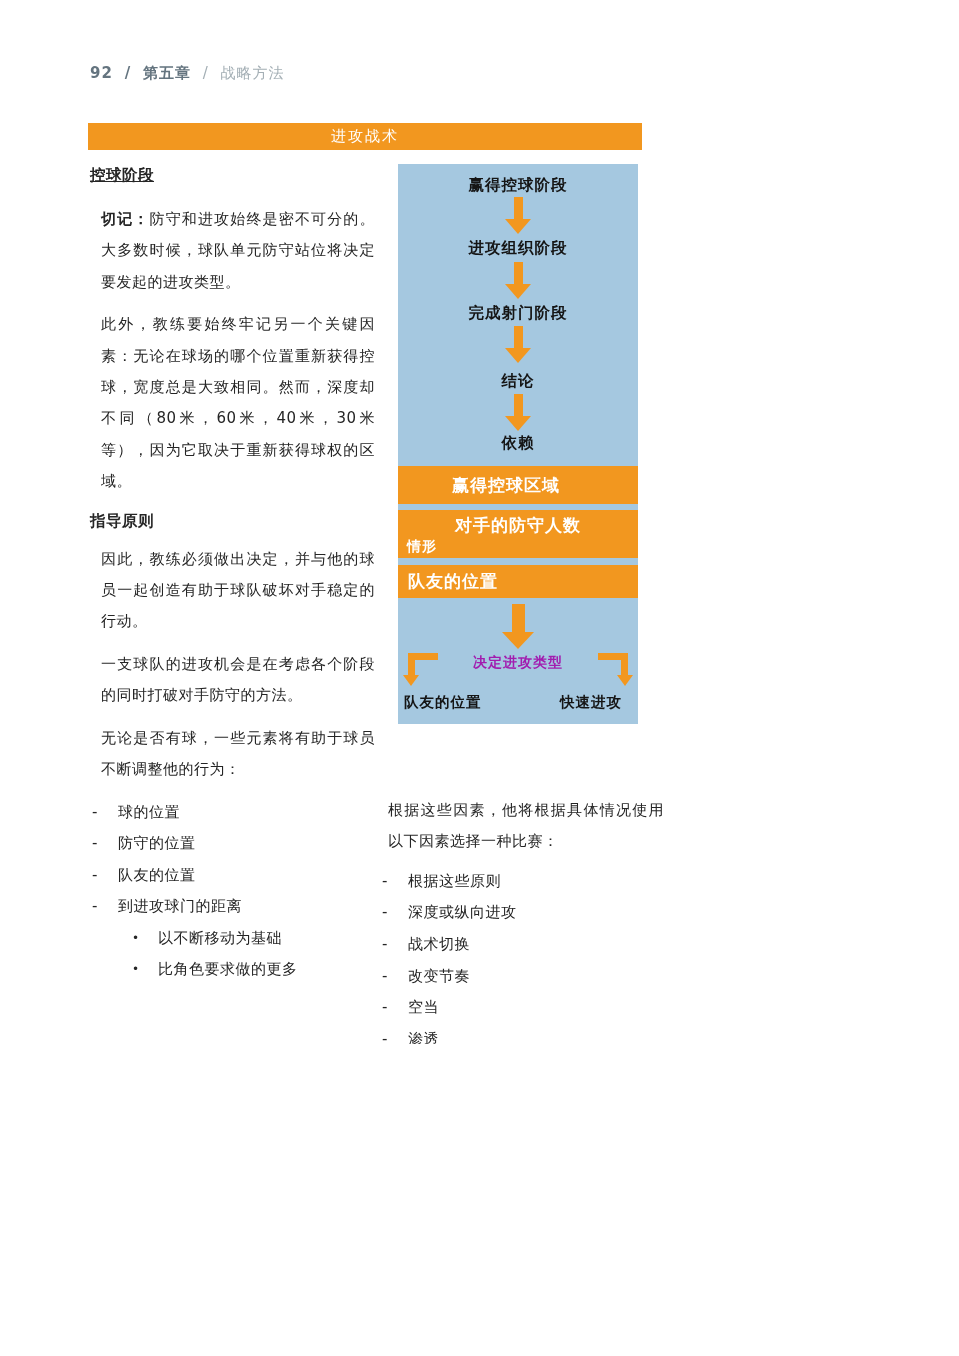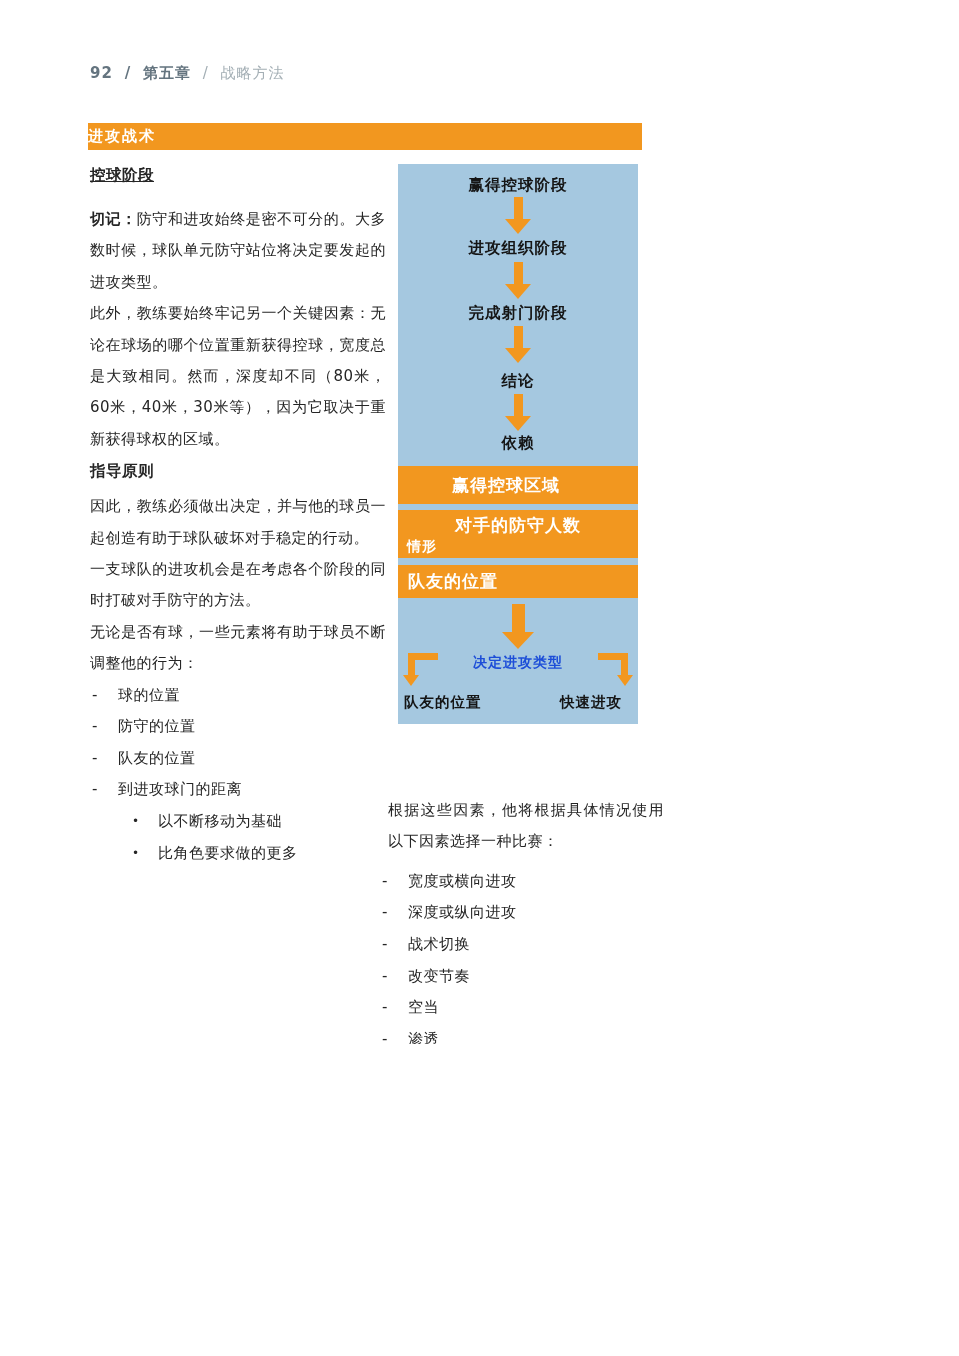--- a/index.html
+++ b/index.html
@@ -15,29 +15,29 @@
   .page{position:relative;width:959px;height:1044px;background:#ffffff;overflow:hidden;}
 
   
   .page-header{position:absolute;left:90px;top:64px;font-size:15px;letter-spacing:1px;color:var(--hdr-dark);}
   .page-header .ph-dark{color:var(--hdr-dark);font-weight:bold;}
   .page-header .ph-light{color:var(--hdr-light);font-weight:normal;}
   .page-header span{margin-right:6px;}
 
   
   .banner{position:absolute;left:88px;top:123px;width:554px;height:27px;background:var(--orange);
-          color:#fff;font-size:15px;font-weight:bold;line-height:27px;letter-spacing:2px;}
+          color:#fff;font-size:15px;font-weight:normal;text-align:center;line-height:27px;letter-spacing:2px;}
 
   
   .left-col{position:absolute;left:90px;top:163px;width:296px;font-size:15px;line-height:31.4px;
             color:var(--ink);text-align:justify;letter-spacing:0.5px;}
   .left-col .h{font-weight:bold;font-size:15.5px;line-height:24px;}
   .left-col .h1{margin-bottom:17px;text-decoration:underline;}
   .left-col .h2{margin-top:4px;margin-bottom:8px;}
-  .left-col p{margin:0;}
+  .left-col p{margin:11px;}
   .left-col p.gap-top{margin-top:12px;}
   b.lead{font-weight:bold;}
 
   .right-col{position:absolute;left:380px;top:787px;width:292px;font-size:15px;line-height:31.4px;
              color:var(--ink);text-align:justify;letter-spacing:0.5px;}
   .right-col p{margin:8px;}
 
   
   ul.dash-list{list-style:none;margin:0;padding:0;}
   ul.dash-list li{position:relative;padding-left:28px;line-height:31.6px;}
@@ -54,21 +54,21 @@
   .v-arrow.big .shaft{width:13px;height:28px;}
   .v-arrow.big .head{border-left:16px solid transparent;border-right:16px solid transparent;border-top:17px solid var(--orange);}
 
   .band{position:absolute;left:0;right:0;background:var(--orange);color:#fff;font-weight:bold;}
   .band1{top:302px;height:38px;line-height:38px;font-size:17px;padding-left:54px;letter-spacing:1px;}
   .band2{top:346px;height:48px;font-size:17px;}
   .band2 .band-main{text-align:center;margin-top:4px;letter-spacing:1px;}
   .band2 .band-sub{position:absolute;left:9px;bottom:2px;font-size:14px;letter-spacing:1px;}
   .band3{top:401px;height:33px;line-height:33px;font-size:17px;padding-left:10px;letter-spacing:1px;}
 
-  .fc-decision{position:absolute;top:490px;left:0;right:0;text-align:center;font-weight:bold;font-size:14px;color:#1d4ed8;letter-spacing:1px;}
+  .fc-decision{position:absolute;top:490px;left:0;right:0;text-align:center;font-weight:bold;font-size:14px;color:#a21caf;letter-spacing:1px;}
 
   .elbow{position:absolute;top:489px;width:30px;height:22px;}
   .elbow.left{left:10px;border-top:7px solid var(--orange);border-left:7px solid var(--orange);}
   .elbow.left::after{content:"";position:absolute;left:-12px;top:15px;width:0;height:0;
                      border-left:8px solid transparent;border-right:8px solid transparent;border-top:11px solid var(--orange);}
   .elbow.right{right:10px;border-top:7px solid var(--orange);border-right:7px solid var(--orange);}
   .elbow.right::after{content:"";position:absolute;right:-12px;top:15px;width:0;height:0;
                       border-left:8px solid transparent;border-right:8px solid transparent;border-top:11px solid var(--orange);}
 
   .fc-outcomes{position:absolute;top:529px;left:0;right:0;font-size:14.5px;color:#151515;font-weight:bold;letter-spacing:1px;}
@@ -149,21 +149,21 @@
     <div class="elbow right"></div>
     <div class="fc-outcomes">
       <span class="out-left">队友的位置</span>
       <span class="out-right">快速进攻</span>
     </div>
   </div>
 
   <div class="right-col">
     <p>根据这些因素，他将根据具体情况使用以下因素选择一种比赛：</p>
     <ul class="dash-list">
-      <li><span class="mk">-</span><span>宽度或横向进攻</span></li>
+      <li><span class="mk">-</span><span>根据这些原则</span></li>
       <li><span class="mk">-</span><span>深度或纵向进攻</span></li>
       <li><span class="mk">-</span><span>战术切换</span></li>
       <li><span class="mk">-</span><span>改变节奏</span></li>
       <li><span class="mk">-</span><span>空当</span></li>
       <li><span class="mk">-</span><span>渗透</span></li>
       <li><span class="mk">-</span><span>不可预测性</span></li>
     </ul>
   </div>
 
 </div>

